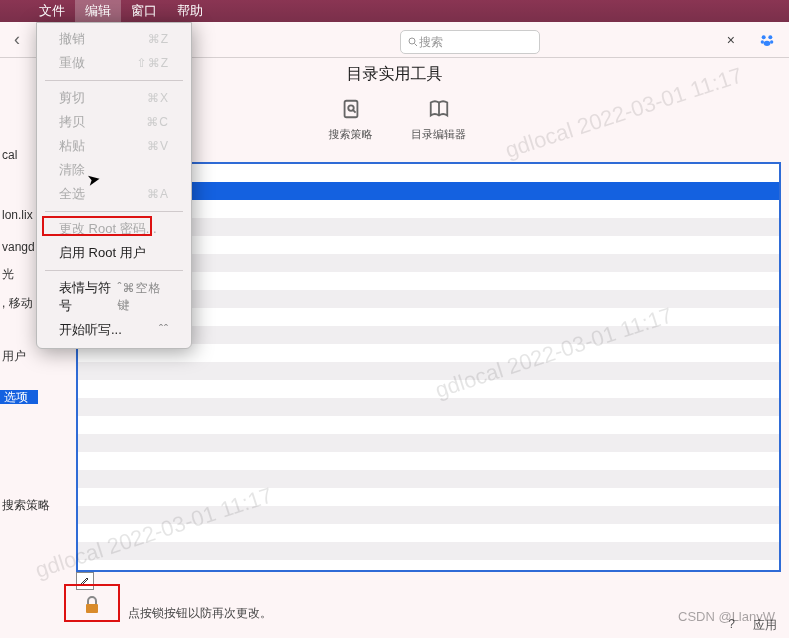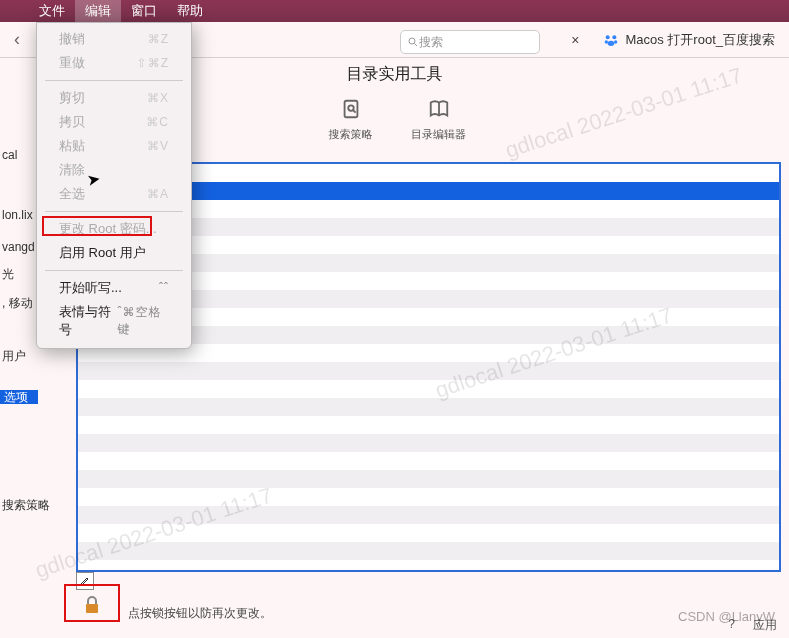--- a/index.html
+++ b/index.html
@@ -67,21 +67,20 @@
   <div class="tab-blank"></div>
   <div class="tab-close">×</div>
   <div class="browser-tab">
     <svg class="baidu-ico" viewBox="0 0 24 24">
         <circle cx="7" cy="8" r="3" fill="#3385ff"></circle>
         <circle cx="17" cy="8" r="3" fill="#3385ff"></circle>
         <circle cx="5" cy="15" r="2.5" fill="#3385ff"></circle>
         <circle cx="19" cy="15" r="2.5" fill="#3385ff"></circle>
         <ellipse cx="12" cy="17" rx="5" ry="4" fill="#3385ff"></ellipse>
       </svg>
-    <span>Macos 打开root_百度搜索</span>
   </div>
 </div>
 
 <div class="title-area">目录实用工具</div>
 <div class="toolbar">
   <div class="tool">
     <div class="tico">
         <svg width="22" height="22" viewBox="0 0 24 24" fill="none" stroke="#666" stroke-width="2">
           <rect x="5" y="3" width="14" height="18" rx="2"></rect>
           <circle cx="12" cy="11" r="3"></circle>
@@ -177,26 +176,26 @@
     </div>
   <div class="dsep"></div>
   <div class="drow disabled">
       <span>更改 Root 密码...</span>
     </div>
   <div class="drow">
       <span>启用 Root 用户</span>
     </div>
   <div class="dsep"></div>
   <div class="drow">
+      <span>表情与符号</span>
+      <span class="sc">ˆ⌘空格键</span>
+    </div>
+  <div class="drow">
       <span>开始听写...</span>
       <span class="sc">ˆˆ</span>
-    </div>
-  <div class="drow">
-      <span>表情与符号</span>
-      <span class="sc">ˆ⌘空格键</span>
     </div>
 </div>
 <div class="highlight-box"></div>
 <div class="cursor-fake">➤</div>
 
 <div class="pencil-box">
   <svg width="12" height="12" viewBox="0 0 24 24" fill="none" stroke="#333" stroke-width="2">
       <path d="M3 21l3-1 12-12-2-2L4 18l-1 3z"></path>
     </svg>
 </div>

